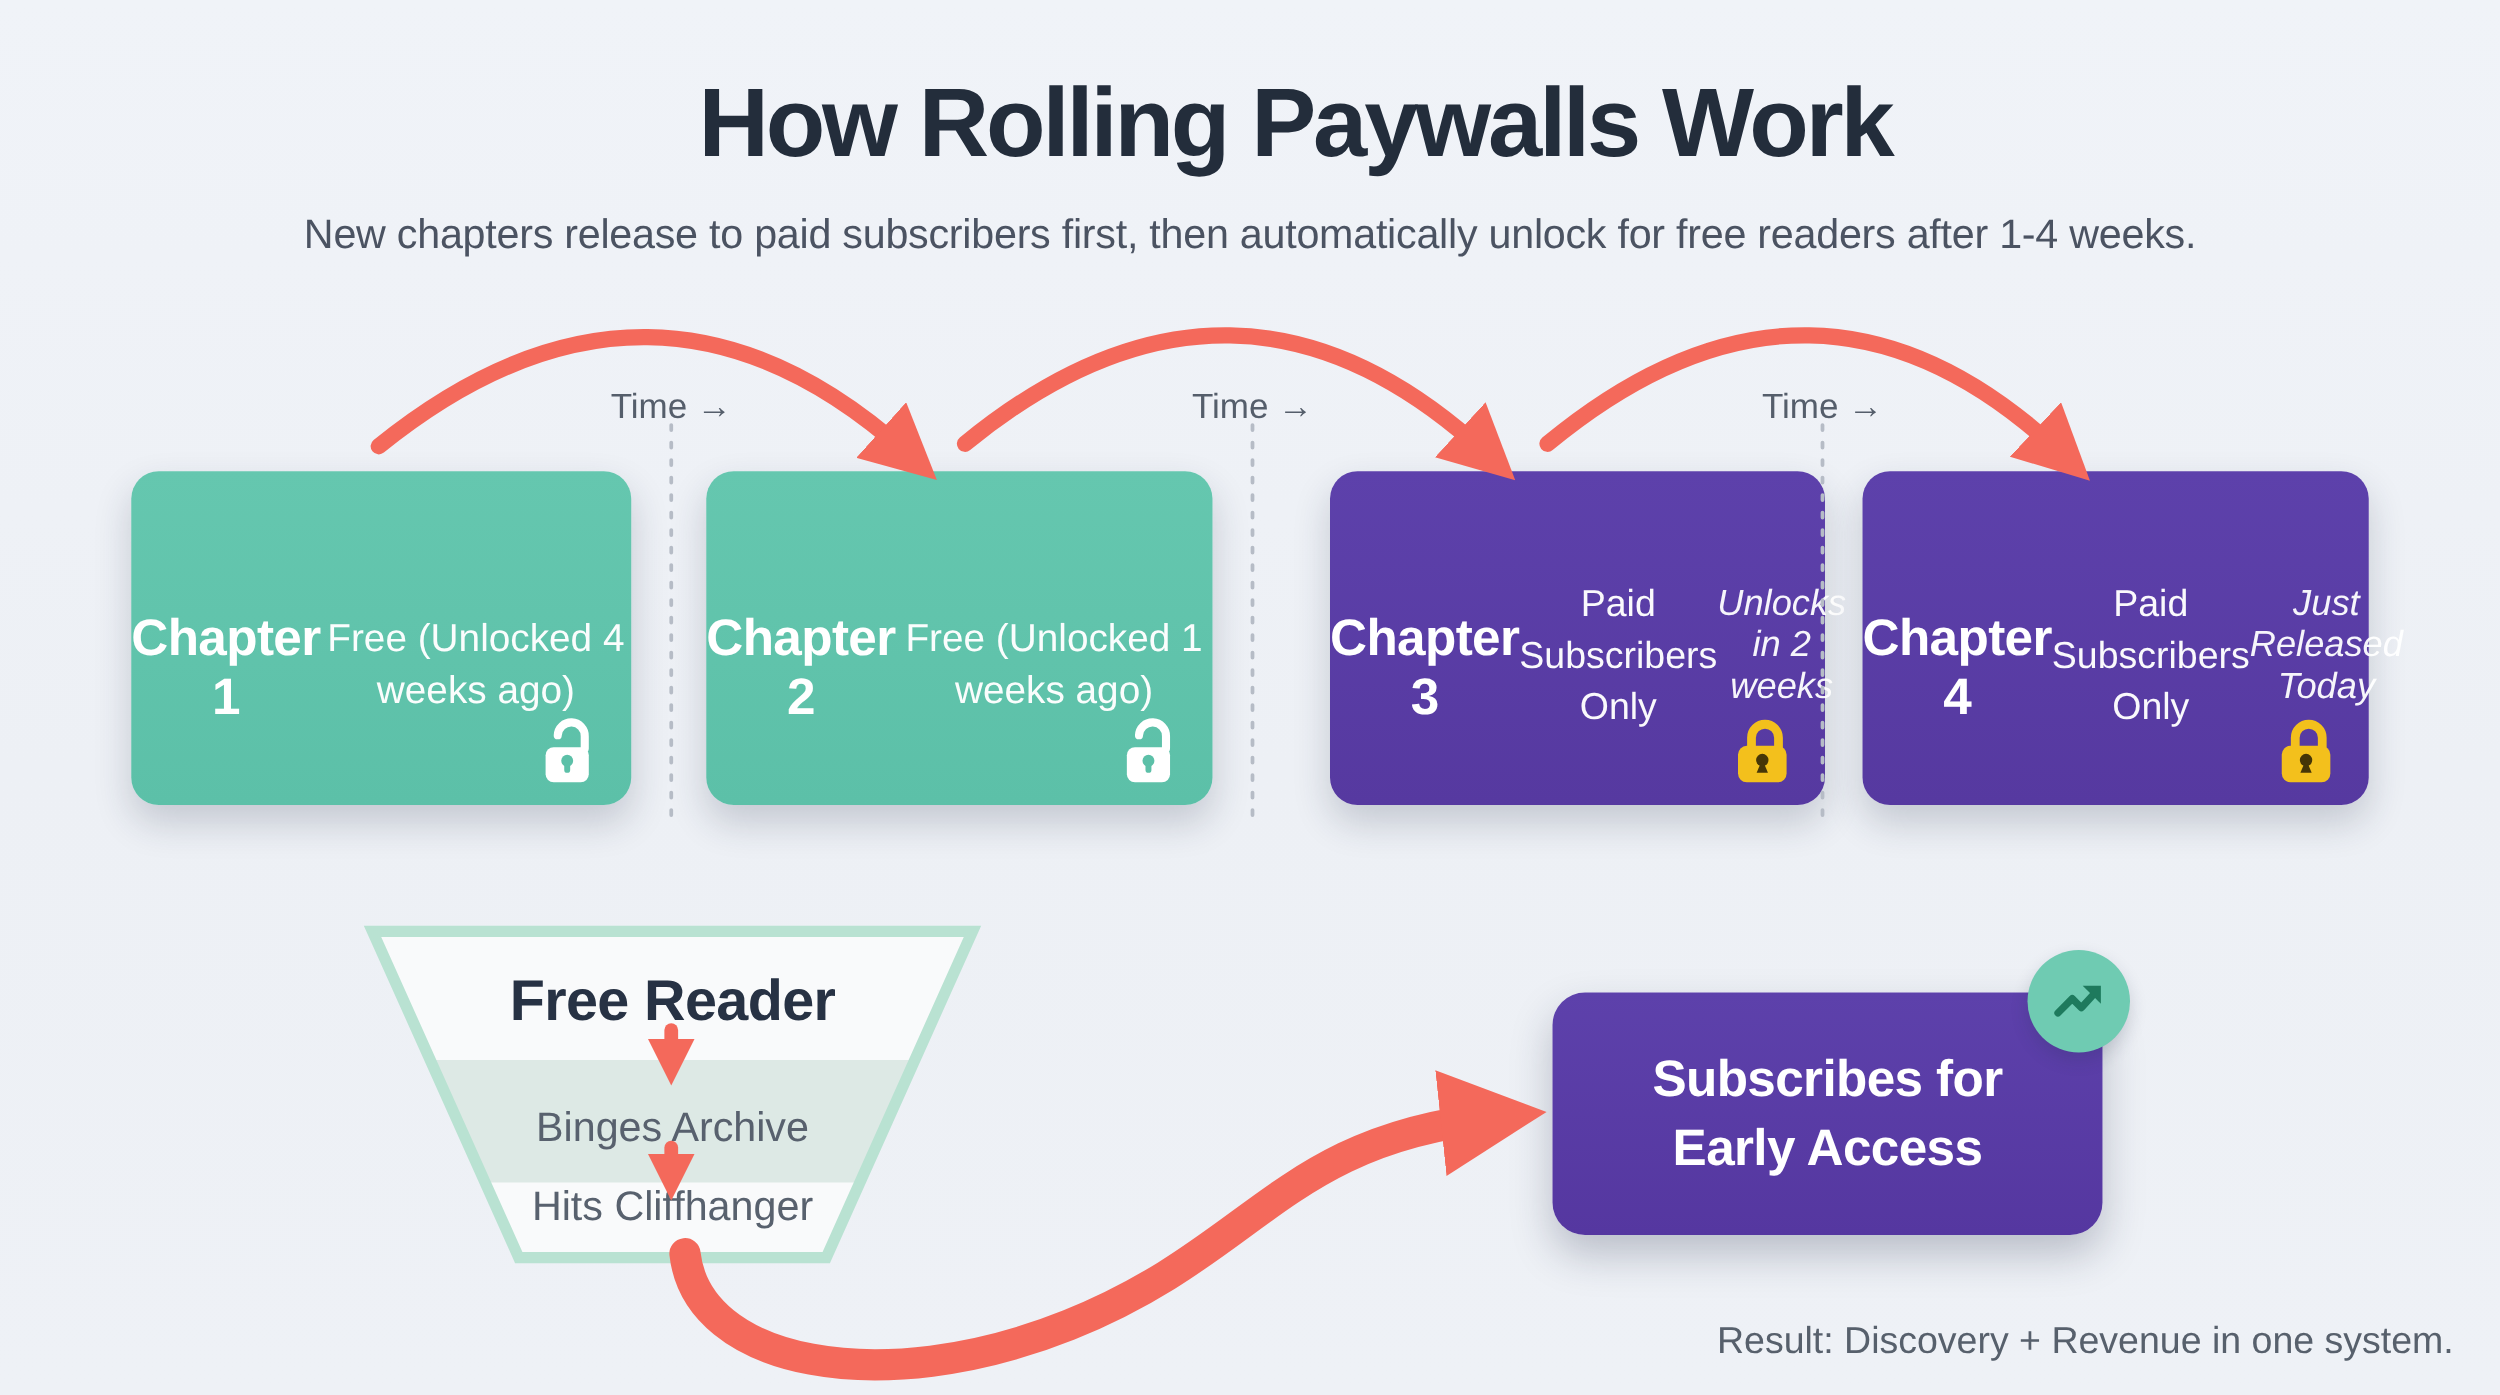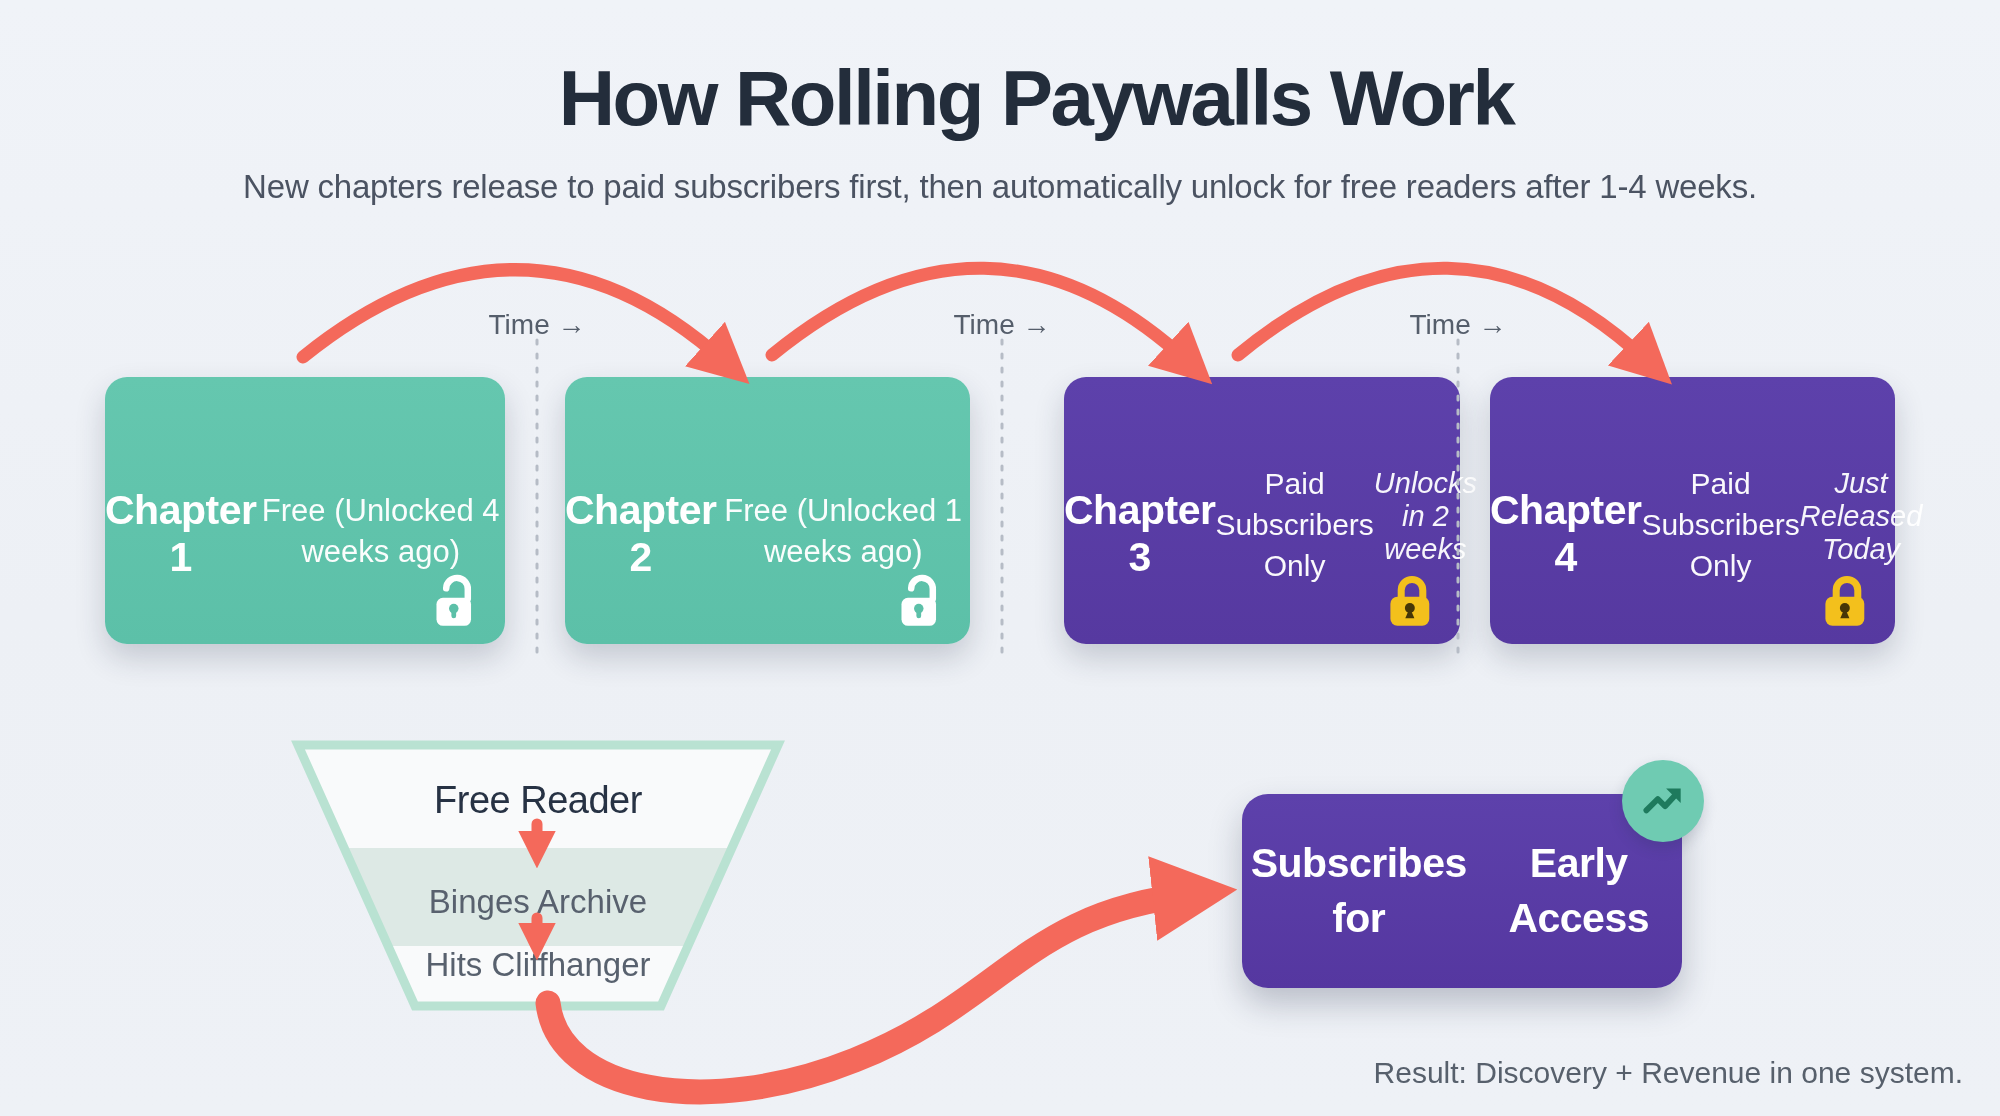--- a/index.html
+++ b/index.html
@@ -31,28 +31,28 @@
   }
   .card.teal{background:linear-gradient(180deg,#65c7af 0%,#5cc0a8 100%);}
   .card.purple{background:linear-gradient(180deg,#5d41ab 0%,#5639a0 100%);}
   .card-title{font-size:41px;font-weight:800;margin-top:47px;letter-spacing:-0.5px;}
   .card-status{font-size:31px;line-height:41px;margin-top:41px;max-width:285px;color:rgba(255,255,255,0.97);}
   .card.purple .card-status{max-width:340px;margin-top:28px;font-size:30px;}
   .card-note{font-size:29px;font-style:italic;margin-top:12px;color:rgba(255,255,255,0.95);}
   .lock{position:absolute;right:24px;bottom:16px;width:48px;height:54px;}
   
   .funnel-label{position:absolute;transform:translate(-50%,-50%);white-space:nowrap;}
-  .funnel-title{font-size:38px;font-weight:400;color:#273244;letter-spacing:-0.5px;}
+  .funnel-title{font-size:46px;font-weight:700;color:#273244;letter-spacing:-0.5px;}
   .funnel-stage{font-size:33px;color:#58616e;}
   
   .outcome-box{
     position:absolute;left:1242px;top:794px;width:440px;height:194px;border-radius:26px;
     background:linear-gradient(180deg,#5d41ab 0%,#5537a0 100%);
     box-shadow:0 16px 32px rgba(35,45,70,0.25);
-    display:flex;flex-direction:row;align-items:center;justify-content:center;
+    display:flex;flex-direction:column;align-items:center;justify-content:center;
     color:#fff;font-size:41px;font-weight:800;line-height:55px;text-align:center;letter-spacing:-0.5px;
   }
   .badge{
     position:absolute;left:1622px;top:760px;width:82px;height:82px;border-radius:50%;
     background:#6fcbb2;box-shadow:0 6px 14px rgba(35,45,70,0.18);
     display:flex;align-items:center;justify-content:center;
   }
   
   .result{
     position:absolute;right:37px;top:1056px;font-size:30px;color:#57606c;text-align:right;

